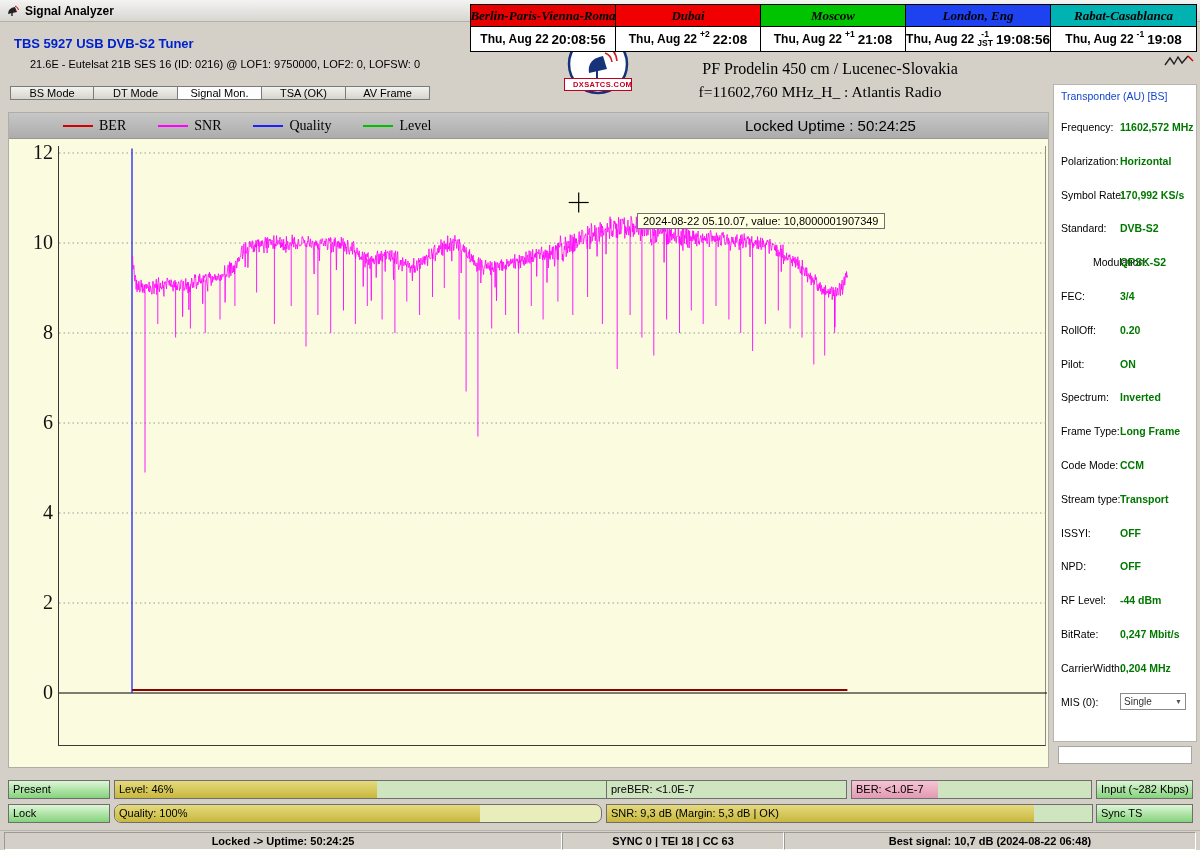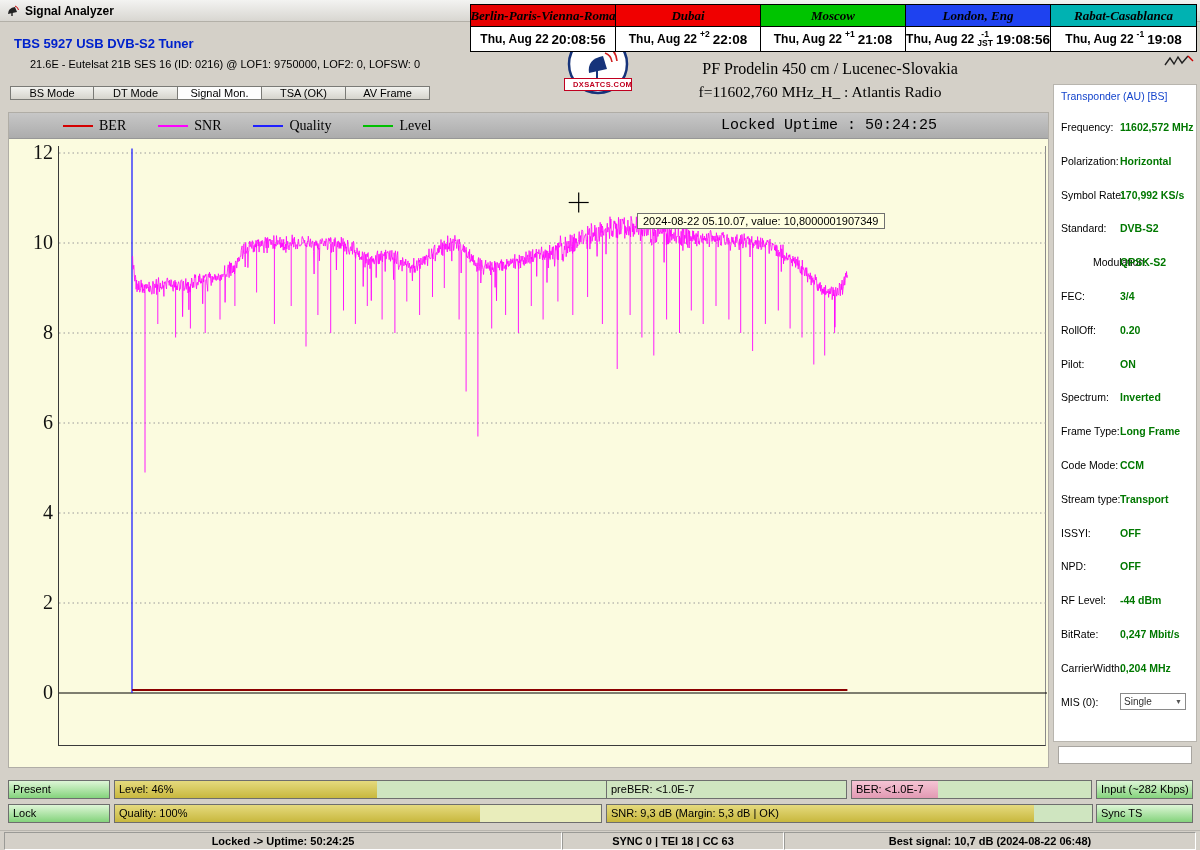--- a/index.html
+++ b/index.html
@@ -23,21 +23,21 @@
 .ctime{font-weight:bold;font-size:13.5px}
 .trend-icon{position:absolute;left:1164px;top:53px;z-index:6}
 
 
 .tuner-name{position:absolute;left:14px;top:36px;font-size:13px;font-weight:bold;color:#0022cc}
 .tuner-details{position:absolute;left:30px;top:58px;font-size:11px}
 
 
 .site1{position:absolute;left:620px;top:60px;width:420px;text-align:center;font-family:"Liberation Serif",serif;font-size:16px;z-index:3}
 .site2{position:absolute;left:620px;top:83px;width:400px;text-align:center;font-family:"Liberation Serif",serif;font-size:15.5px;z-index:3}
-.site3{position:absolute;left:712px;top:4px;font-family:Liberation Mono, monospace;font-size:15px;z-index:3}
+.site3{position:absolute;left:736px;top:4px;font-family:Liberation Sans, sans-serif;font-size:15px;z-index:3}
 
 
 .logo{position:absolute;left:567px;top:33px;width:62px;height:64px;z-index:4}
 .logo-band{position:absolute;left:-3px;right:-3px;bottom:6px;background:#fff;border:1px solid #c00020;color:#c00020;font-size:7.5px;font-weight:bold;text-align:center;letter-spacing:.4px;padding:1px 8px}
 
 
 .tabs{position:absolute;left:10px;top:86px;display:flex;z-index:2}
 .tab{width:84px;height:14px;border:1px solid #7a7a76;border-left-width:0;background:linear-gradient(180deg,#f2f2ef,#d6d4cd);font-size:11px;display:flex;align-items:center;justify-content:center;cursor:pointer;white-space:nowrap}
 .tab:first-child{border-left-width:1px}
 .tab.active{background:#fdfdfd}
@@ -306,21 +306,21 @@
 <div class="sbar green" style="left: 606px; top: 780px; width: 241px;">
     <div class="fill green" style="width: 100%;"></div>
     <span class="lbl">preBER: &lt;1.0E-7</span>
   </div>
 <div class="sbar ber" style="left: 851px; top: 780px; width: 241px;">
     <div class="fill ber" style="width: 36%;"></div>
     <span class="lbl">BER: &lt;1.0E-7</span>
   </div>
 <div class="lamp" style="left: 1096px; top: 780px; width: 97px;">Input (~282 Kbps)</div>
 <div class="lamp" style="left: 8px; top: 804px; width: 102px;">Lock</div>
-<div class="sbar quality" style="left: 114px; top: 804px; width: 488px;">
+<div class="sbar quality" style="left: 114px; top: 804px; width: 488px; border-radius: 7px;">
     <div class="fill quality" style="width: 75%;"></div>
     <span class="lbl">Quality: 100%</span>
   </div>
 <div class="sbar snr" style="left: 606px; top: 804px; width: 487px;">
     <div class="fill snr" style="width: 88%;"></div>
     <span class="lbl">SNR: 9,3 dB (Margin: 5,3 dB | OK)</span>
   </div>
 <div class="lamp" style="left: 1096px; top: 804px; width: 97px;">Sync TS</div>
 
 </body></html>

